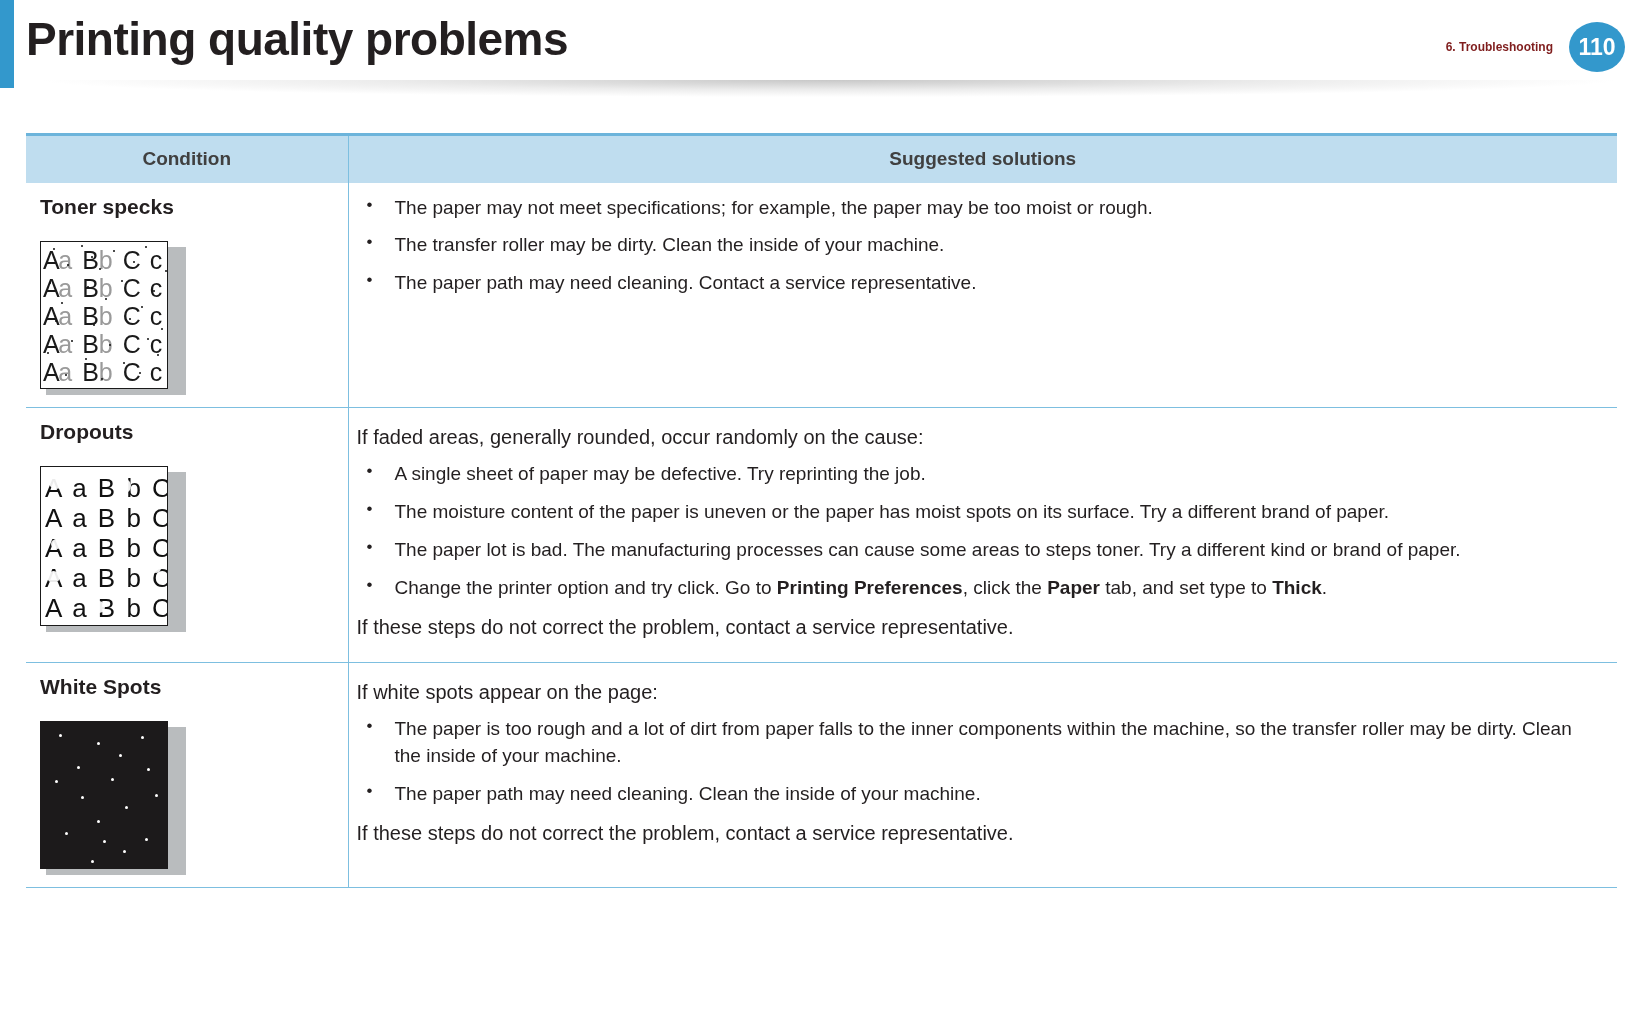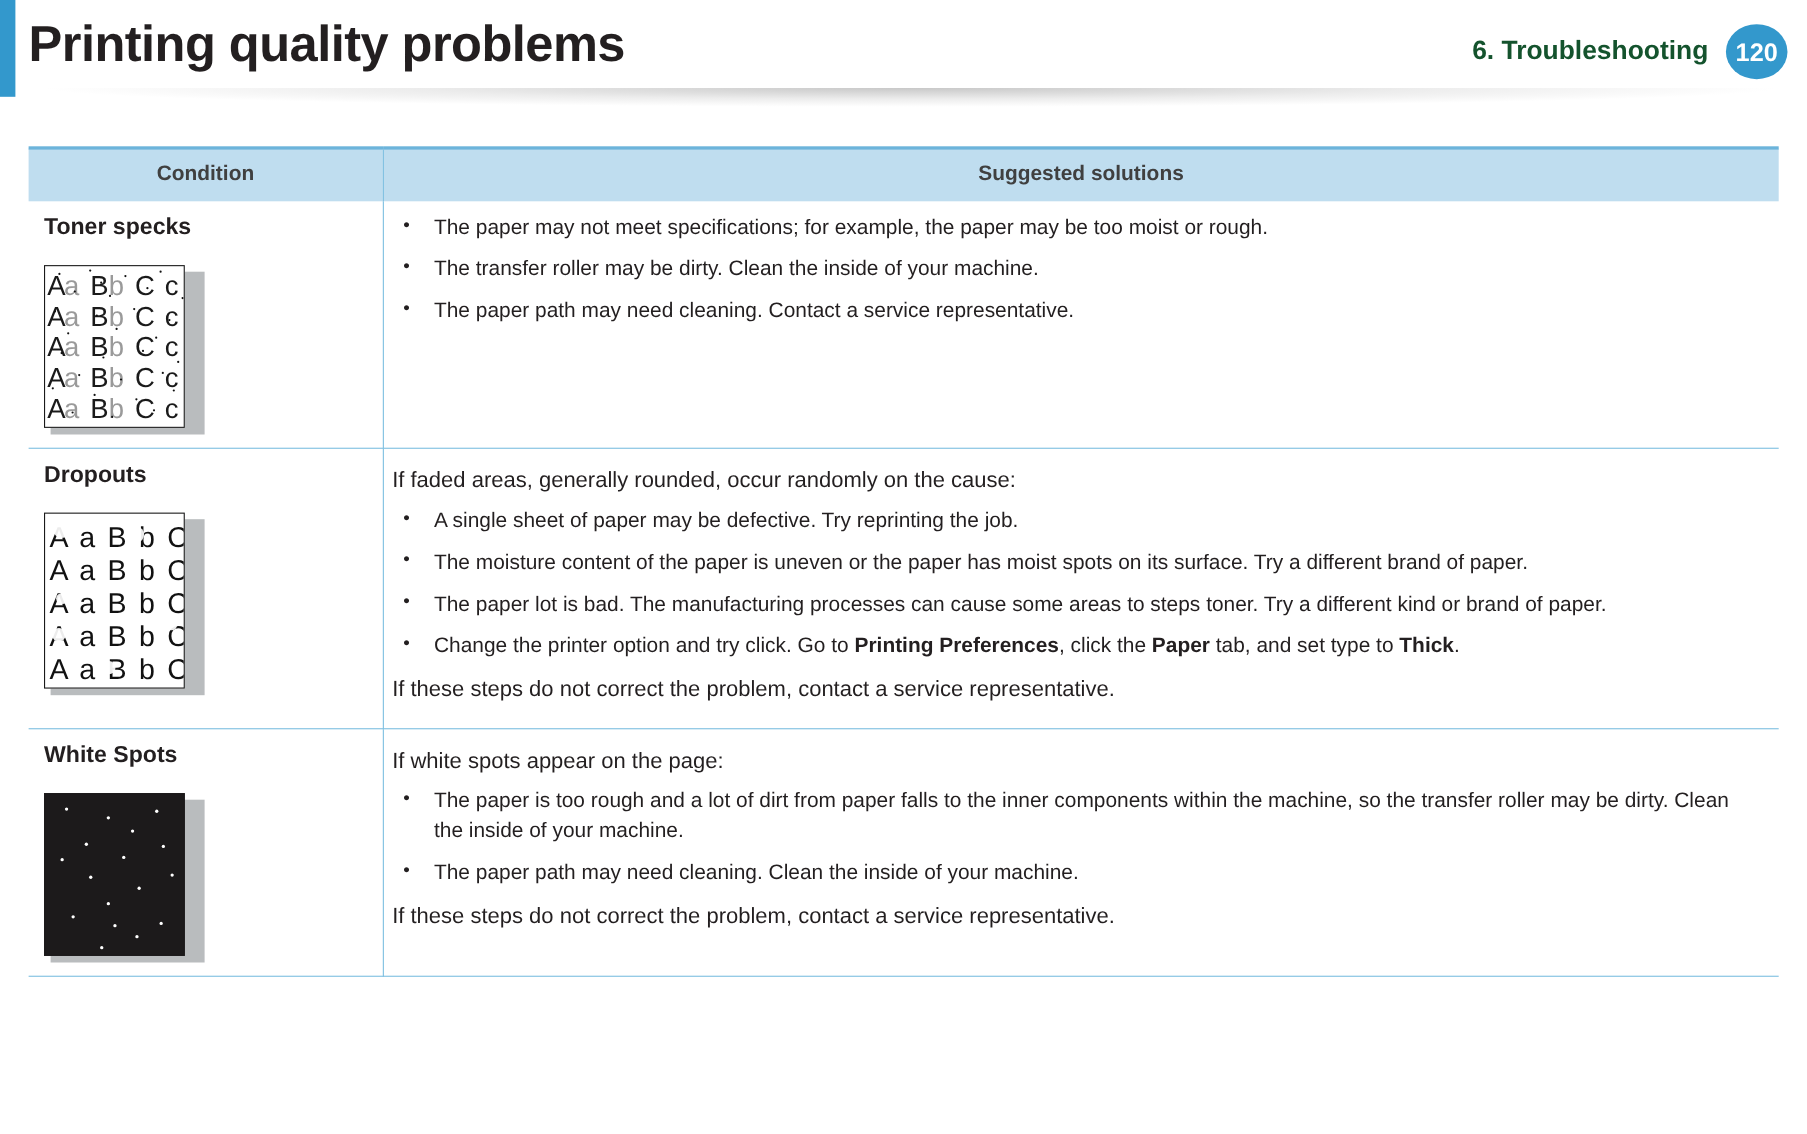--- a/index.html
+++ b/index.html
@@ -38,23 +38,23 @@
   }
   .header-right {
     position: absolute;
     right: 18px;
     top: 22px;
     display: flex;
     align-items: center;
     gap: 16px;
   }
   .chapter-label {
-    font-size: 24px;
-    font-weight: bold;
-    color: #14532d;
+    font-size: 12px;
+    font-weight: bold;
+    color: #7f1d1d;
     white-space: nowrap;
   }
   .page-number-badge {
     width: 56px;
     height: 50px;
     border-radius: 50%;
     background: #3398cc;
     color: #ffffff;
     font-size: 23px;
     font-weight: bold;
@@ -218,21 +218,21 @@
   .bold { font-weight: bold; }
 </style>
 </head>
 <body>
 
 <div class="page-header">
   <div class="left-accent-bar"></div>
   <div class="page-title">Printing quality problems</div>
   <div class="header-right">
     <div class="chapter-label">6.  Troubleshooting</div>
-    <div class="page-number-badge">120</div>
+    <div class="page-number-badge">110</div>
   </div>
   <div class="header-shadow"></div>
 </div>
 
 <table class="problems-table">
   <thead>
     <tr class="thead-row">
       <th class="th-condition">Condition</th>
       <th class="th-solutions">Suggested solutions</th>
     </tr>

